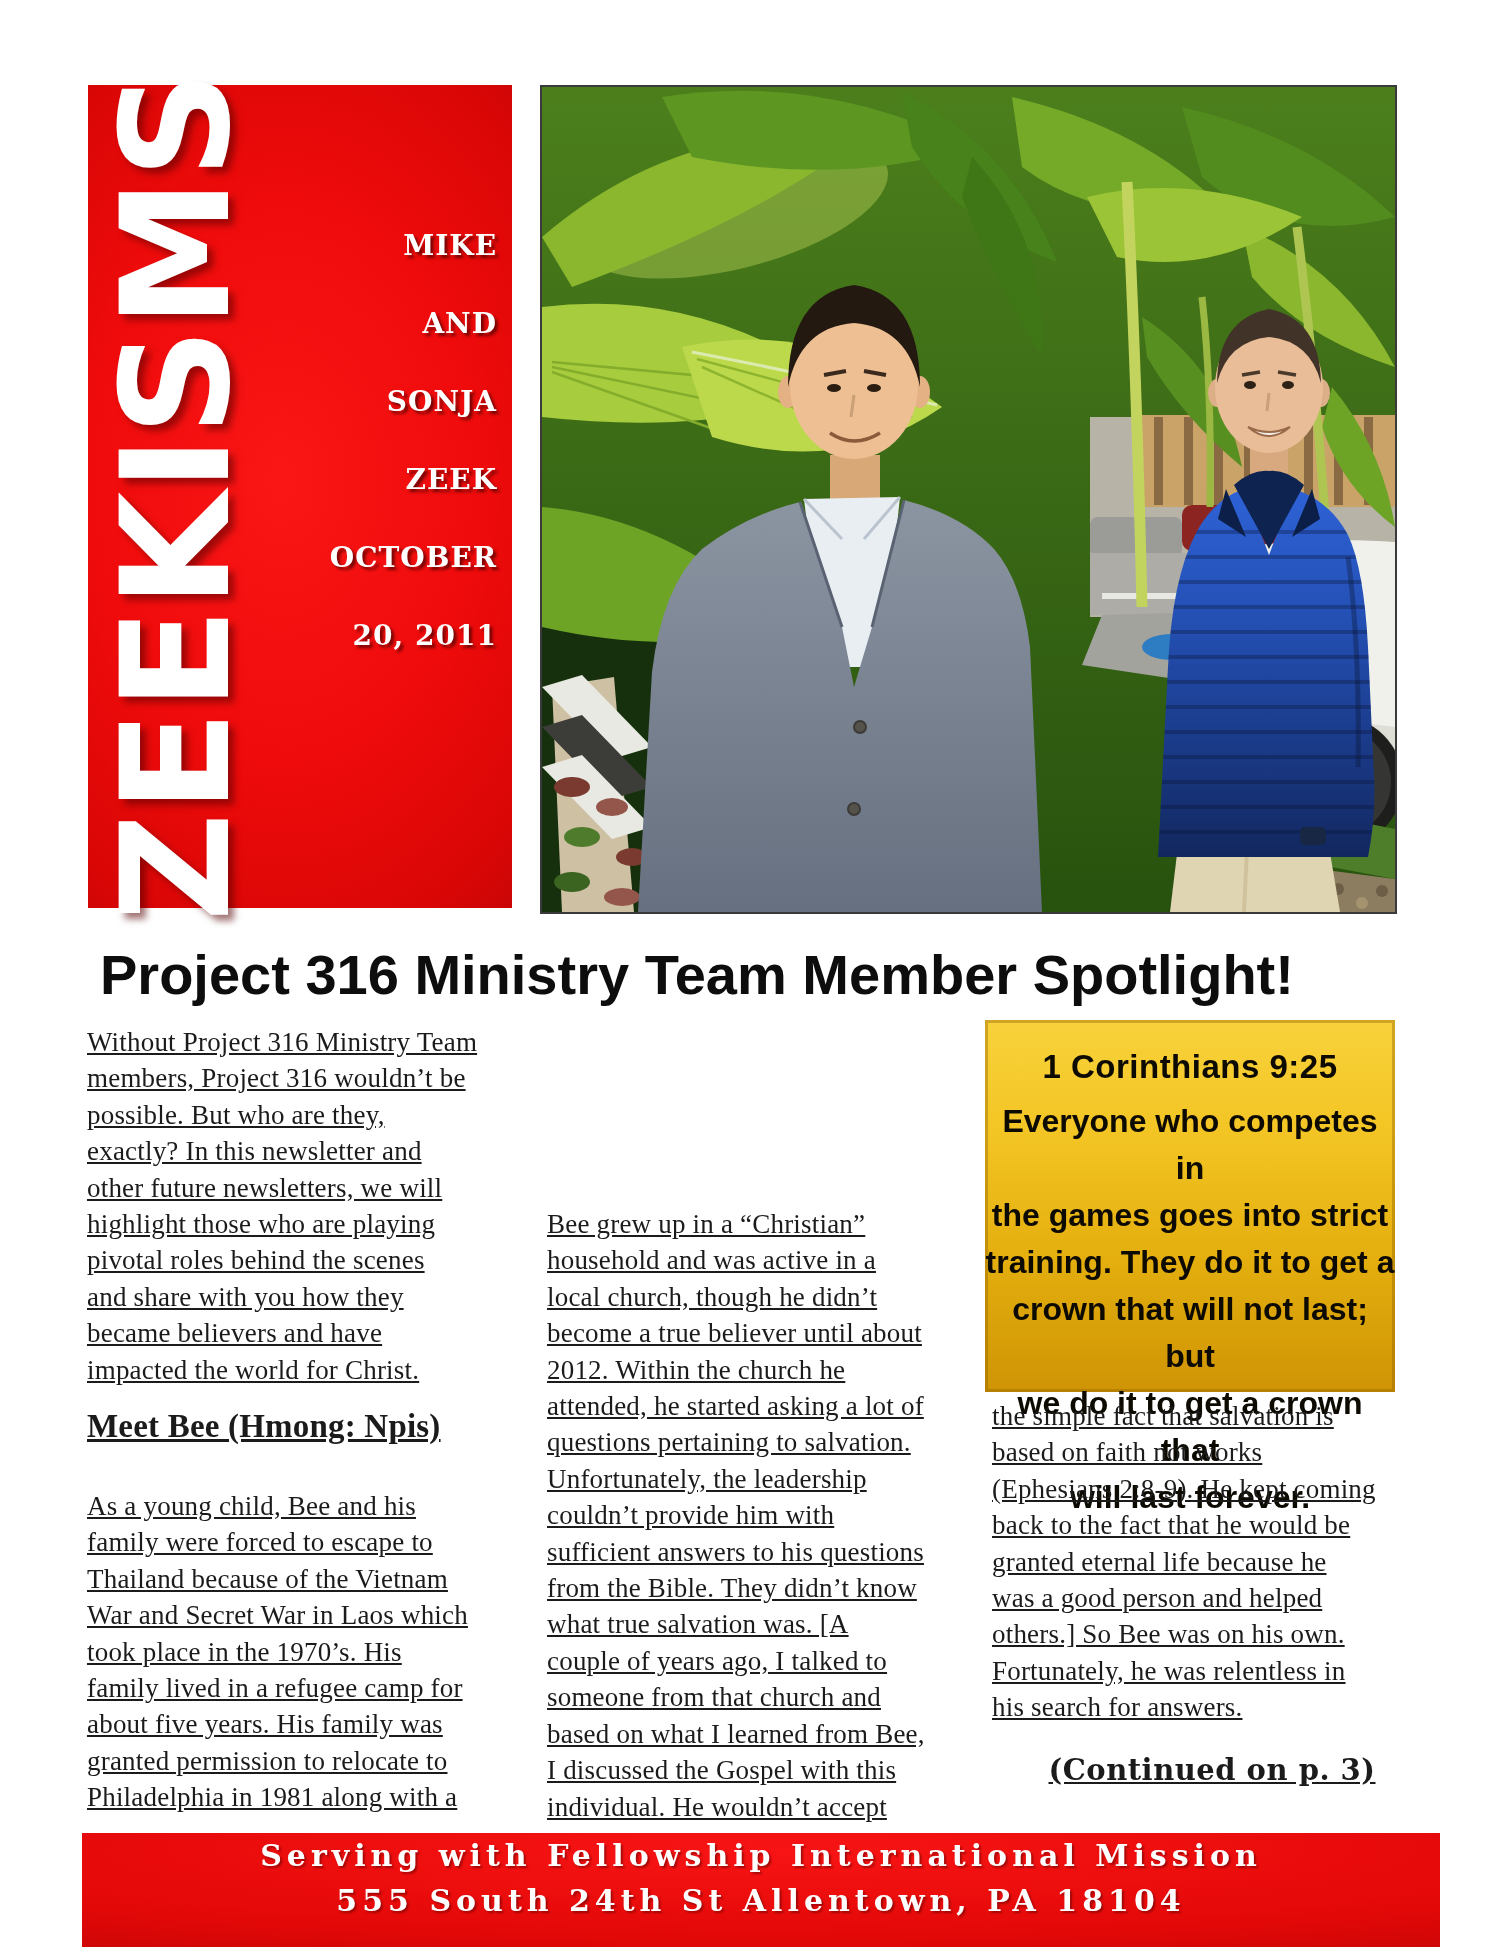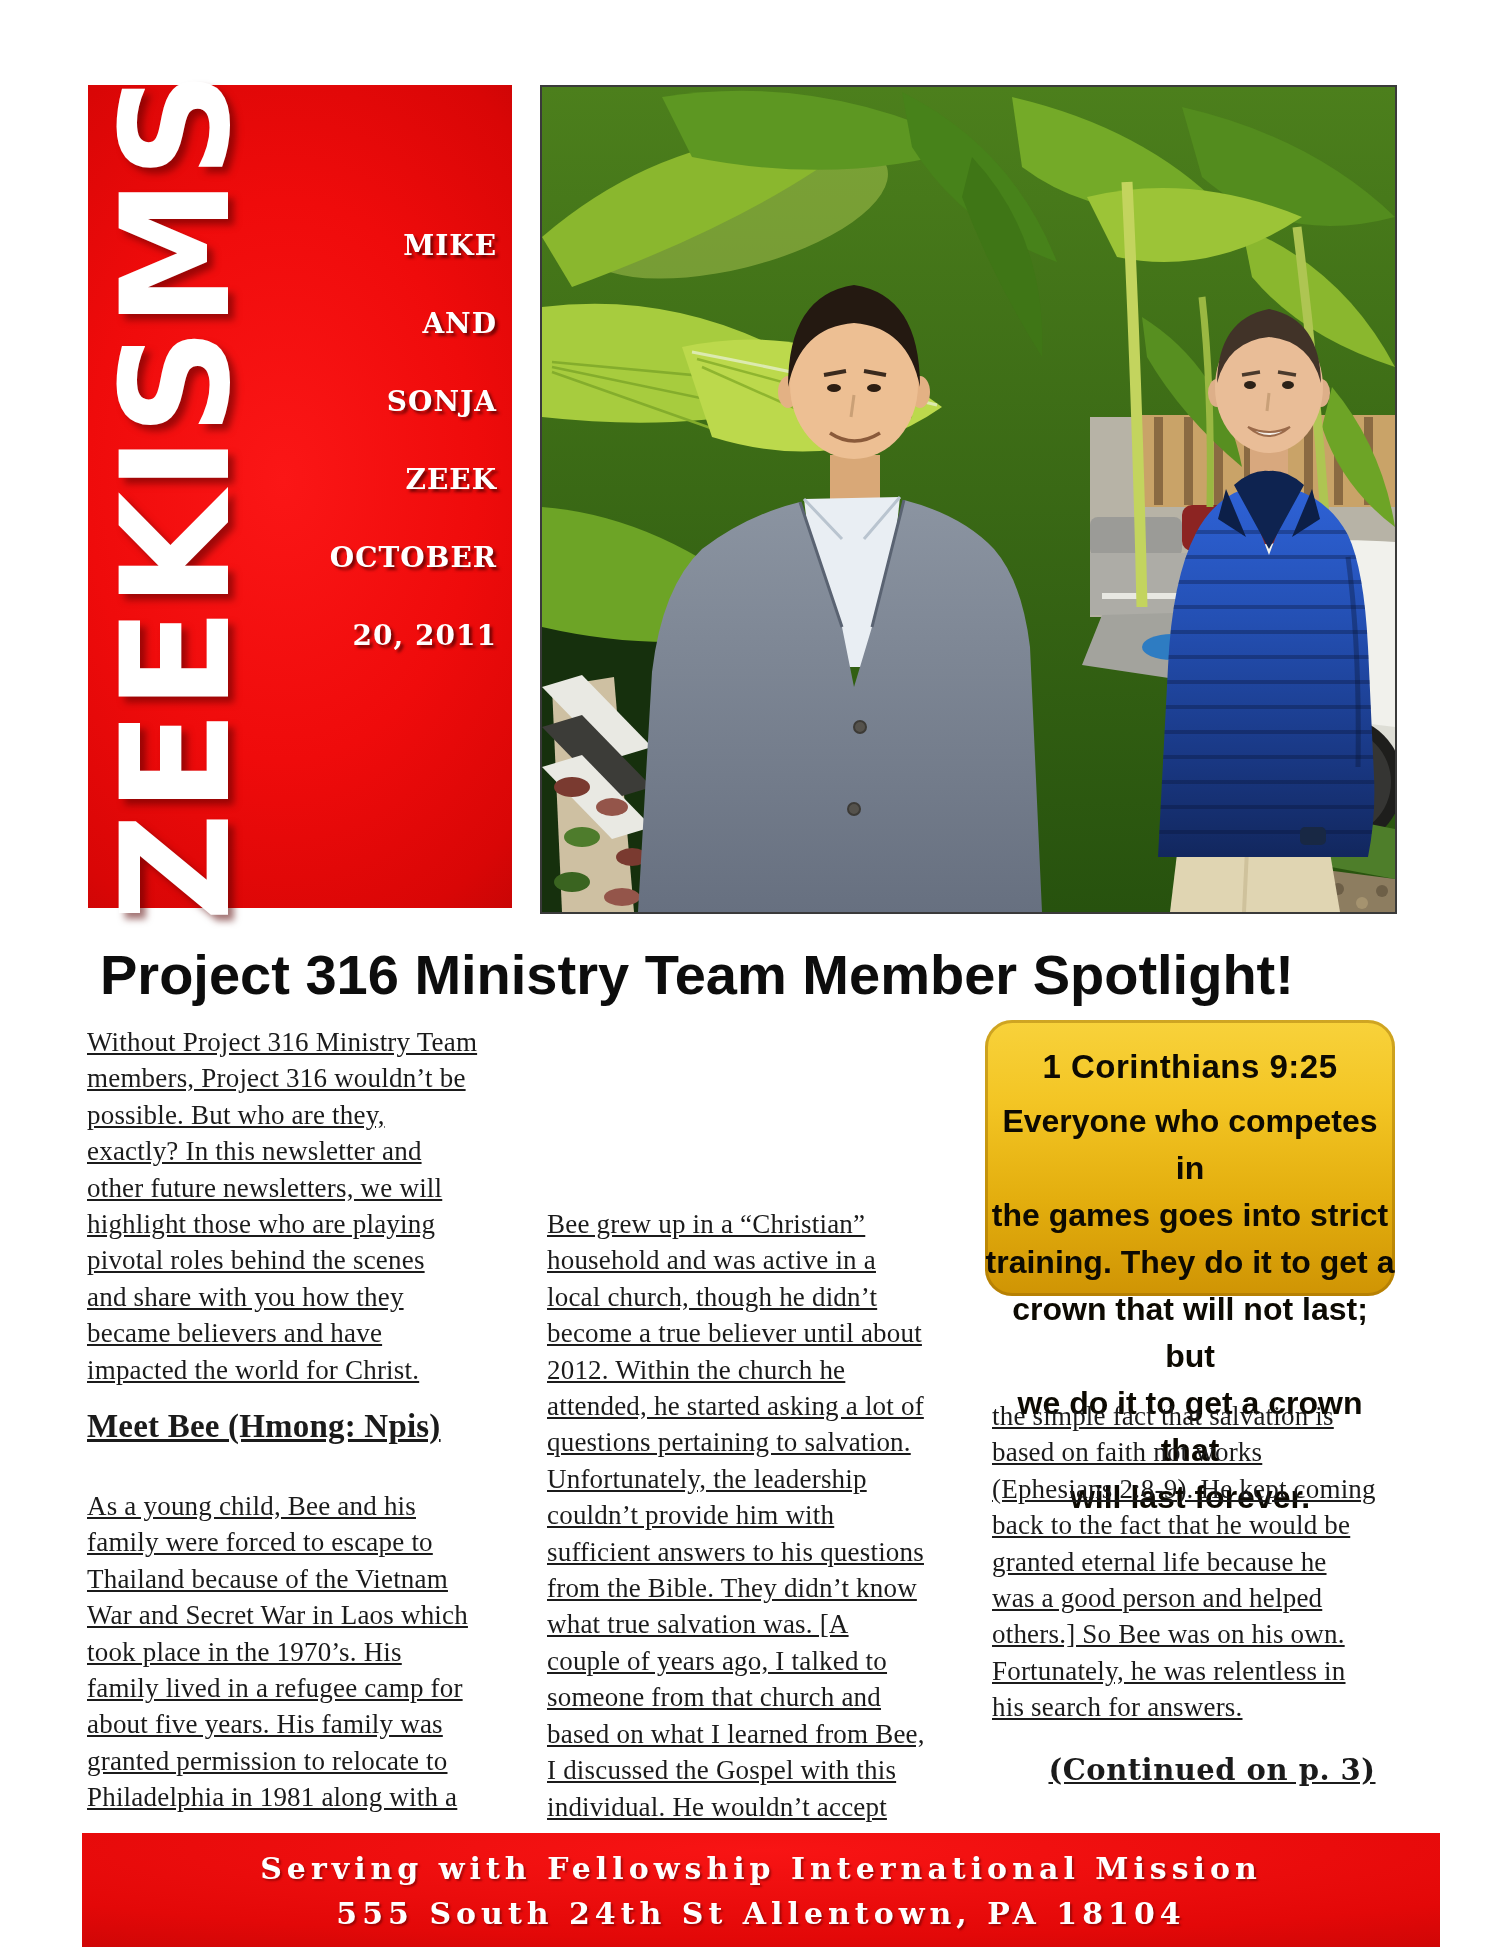--- a/index.html
+++ b/index.html
@@ -33,30 +33,30 @@
   .c1p1{left:87px;top:1024px;width:430px;}
   .c1h {left:87px;top:1408px;width:430px;font-weight:bold;font-size:33px;white-space:nowrap;}
   .c1p2{left:87px;top:1488px;width:430px;}
   .c2p1{left:547px;top:1024px;width:440px;}
   .c2p2{left:547px;top:1206px;width:440px;}
   .c3p {left:992px;top:1398px;width:440px;}
   .c3c {left:992px;top:1752px;width:440px;text-align:center;font-weight:bold;font-size:29px;
         font-family:"DejaVu Serif",serif;letter-spacing:.5px;white-space:nowrap;}
 
   
-  .scripture{position:absolute;left:985px;top:1020px;width:410px;height:276px;box-sizing:border-box;
+  .scripture{position:absolute;left:985px;top:1020px;width:410px;height:372px;box-sizing:border-box;
              background:linear-gradient(180deg,#f8d23b 0%,#f3c524 30%,#e3ae0e 65%,#cf9404 100%);
              box-shadow:inset 0 0 0 3px rgba(145,98,0,.40);
-             text-align:center;font-family:"Liberation Sans",sans-serif;font-weight:bold;color:#0d0a02;border-radius:27px;}
+             text-align:center;font-family:"Liberation Sans",sans-serif;font-weight:bold;color:#0d0a02;}
   .s-title{margin-top:28px;font-size:33px;letter-spacing:.5px;}
   .s-body{margin-top:12px;font-size:32px;line-height:47px;white-space:pre-line;}
 
   
   .footerbar{position:absolute;left:82px;top:1833px;width:1358px;height:114px;box-sizing:border-box;
-             padding-top:13px;text-align:center;color:#ffffff;
+             text-align:center;color:#ffffff;
              background:radial-gradient(140% 170% at 50% 15%, #f81414 0%, #e30808 45%, #bb0404 78%, #990202 100%);
              font-family:"DejaVu Serif",serif;font-weight:bold;}
   .f-line{font-size:30px;letter-spacing:5px;line-height:45px;
           text-shadow:2px 2px 2px rgba(90,0,0,.5);white-space:nowrap;}
 </style>
 </head>
 <body>
 
 <div class="page">
 

